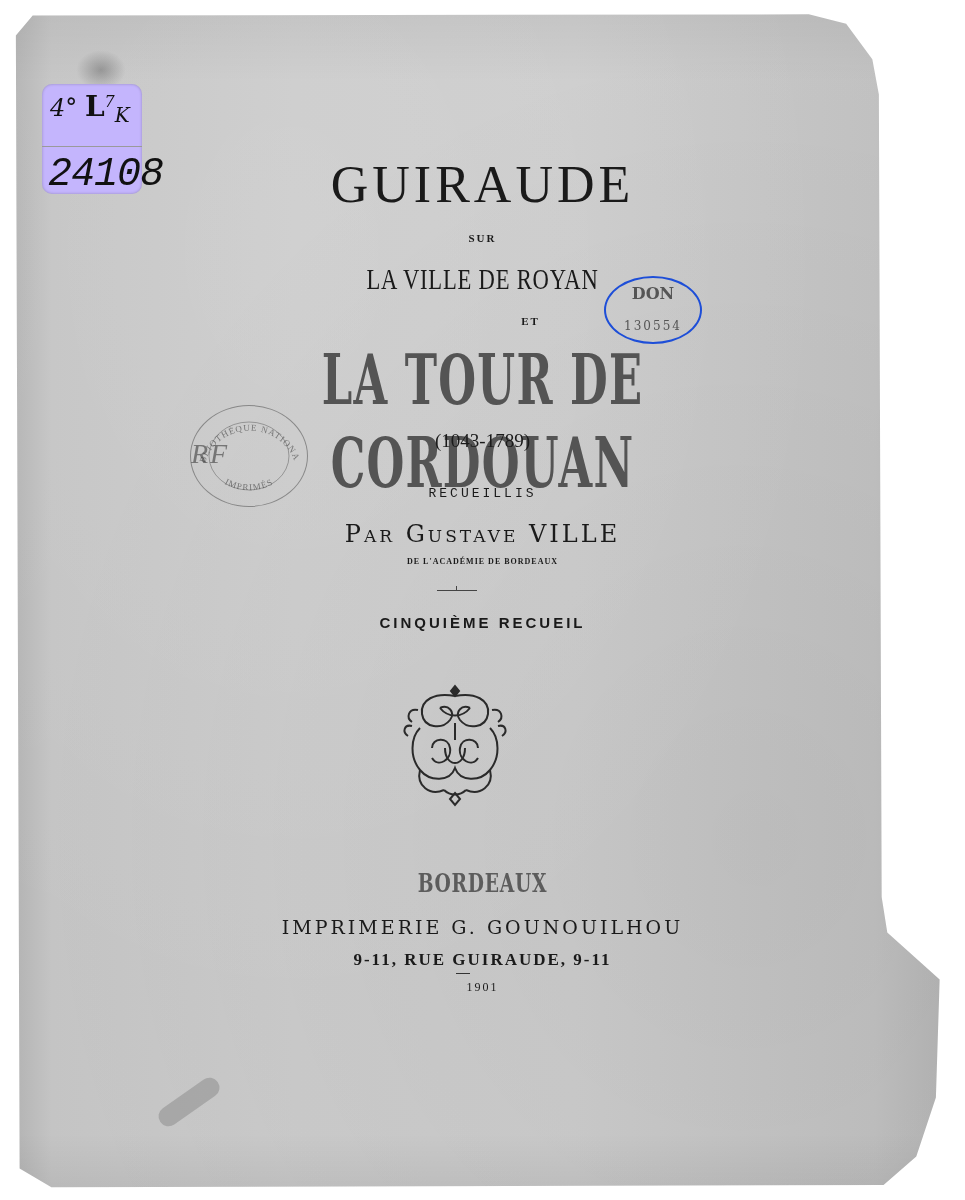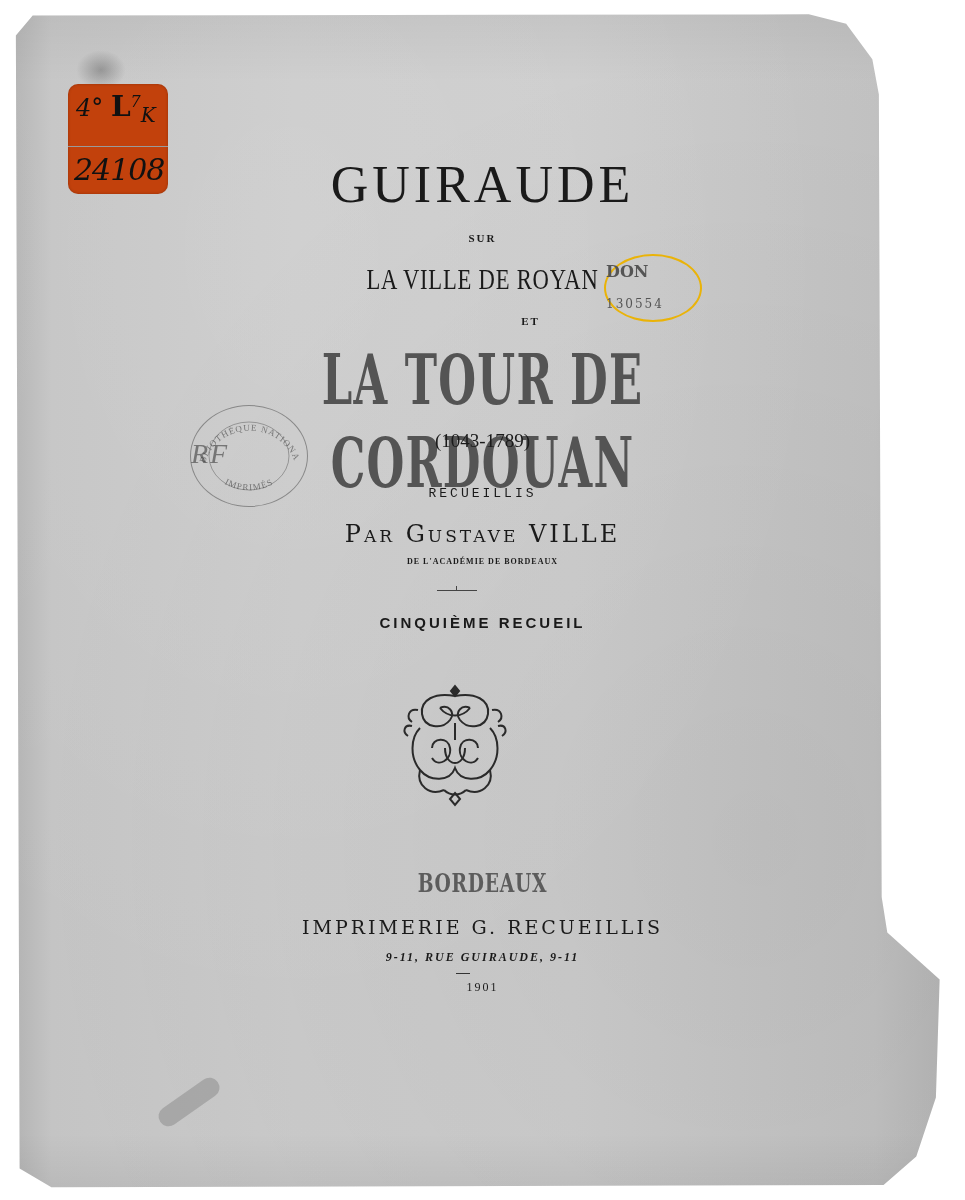--- a/index.html
+++ b/index.html
@@ -29,30 +29,30 @@
   .stain {
     position: absolute; left: 62px; top: 38px; width: 50px; height: 40px;
     background: radial-gradient(ellipse, rgba(60,60,60,0.35), rgba(0,0,0,0) 70%);
   }
   .smudge {
     position: absolute; left: 140px; top: 1080px; width: 70px; height: 20px;
     background: rgba(110,110,110,0.35); border-radius: 10px;
     transform: rotate(-35deg);
   }
   .shelf-label {
-    position: absolute; left: 68px; top: 84px; width: 100px; height: 110px;
-    background: #c2410c; border-radius: 10px;
+    position: absolute; left: 42px; top: 84px; width: 100px; height: 110px;
+    background: #c4b5fd; border-radius: 10px;
     box-shadow: inset 0 0 3px rgba(0,0,0,0.25);
     font-family: "DejaVu Serif", serif; color: #111;
   }
   .shelf-label .line1 { position: absolute; left: 8px; top: 6px; font-size: 24px; font-style: italic; }
   .shelf-label .line1 .L { font-weight: bold; font-style: normal; font-size: 28px; }
   .shelf-label .line1 sup { font-size: 16px; }
   .shelf-label .line1 sub { font-size: 20px; }
-  .shelf-label .line2 { position: absolute; left: 6px; top: 68px; font-size: 30px; font-style: italic; letter-spacing: -1px; }
+  .shelf-label .line2 { position: absolute; left: 6px; top: 68px; font-size: 40px; font-style: italic; letter-spacing: -1px; font-family: Liberation Mono, monospace; }
   .shelf-label .rule { position: absolute; left: 0; right: 0; top: 62px; border-top: 1px solid #9a9a9a; }
 
   .center { position: absolute; left: 0; width: 965px; text-align: center; color: #1a1a1a; }
 
   .t-documents { top: 155px; font-size: 52px; letter-spacing: 4px; font-family: "Liberation Serif", serif; }
   .t-sur { top: 232px; font-size: 11px; letter-spacing: 2px; font-weight: bold; }
   .t-ville { top: 263px; font-size: 29px; letter-spacing: 1px; transform: scaleX(0.78); font-family: "Liberation Serif", serif; }
   .t-et { top: 315px; font-size: 11px; letter-spacing: 2px; font-weight: bold; margin-left: 48px; }
   .t-tour { top: 338px; font-size: 70px; font-weight: bold; color: #545454; transform: scaleX(0.62); letter-spacing: 2px; font-family: "DejaVu Serif", serif; }
   .t-dates { top: 430px; font-size: 19px; font-family: "Liberation Serif", serif; }
@@ -60,28 +60,28 @@
   .t-par { top: 520px; font-size: 24px; letter-spacing: 3px; font-family: "DejaVu Serif", serif; font-variant: small-caps; }
   .t-academie { top: 557px; font-size: 8px; letter-spacing: 1px; font-weight: bold; font-variant: small-caps; }
   .rule-small { position: absolute; left: 437px; top: 590px; width: 40px; height: 0; border-top: 1px solid #444; }
   .rule-small::after { content: ""; position: absolute; left: 19px; top: -5px; width: 1px; height: 5px; background: #444; }
   .t-cinquieme { top: 614px; font-size: 15px; letter-spacing: 3px; font-weight: bold; font-family: "Liberation Sans", sans-serif; }
 
   .ornament { position: absolute; left: 400px; top: 678px; width: 110px; height: 135px; }
 
   .t-bordeaux { top: 868px; font-size: 26px; font-weight: bold; color: #5c5c5c; transform: scaleX(0.72); letter-spacing: 1px; font-family: "DejaVu Serif", serif; }
   .t-imprimerie { top: 916px; font-size: 19px; letter-spacing: 3px; font-family: "DejaVu Serif", serif; }
-  .t-address { top: 950px; font-size: 12px; letter-spacing: 2px; font-weight: bold; font-variant: small-caps; font-style: italic; }
+  .t-address { top: 950px; font-size: 17px; letter-spacing: 2px; font-weight: bold; font-variant: small-caps; }
   .rule-tiny { position: absolute; left: 456px; top: 973px; width: 14px; border-top: 1px solid #333; }
   .t-year { top: 980px; font-size: 12px; letter-spacing: 2px; font-family: "Liberation Serif", serif; }
 
   .stamp-don {
-    position: absolute; left: 604px; top: 254px; width: 94px; height: 64px;
-    border: 2px solid #eab308; border-radius: 50%;
-    color: #555;
+    position: absolute; left: 604px; top: 276px; width: 94px; height: 64px;
+    border: 2px solid #1d4ed8; border-radius: 50%;
+    text-align: center; color: #555;
     font-family: "DejaVu Serif", serif;
   }
   .stamp-don .lbl { display: block; margin-top: 6px; font-size: 16px; font-weight: bold; }
   .stamp-don .num { display: block; margin-top: 16px; font-size: 12px; letter-spacing: 2px; }
 
   .stamp-bn {
     position: absolute; left: 190px; top: 405px; width: 116px; height: 100px;
     border: 1.5px solid rgba(80,80,80,0.55); border-radius: 50%;
     color: rgba(70,70,70,0.65);
   }
@@ -135,21 +135,21 @@
   <path d="M45 70 C45 90 65 90 65 70"></path>
   <path d="M20 92 C16 108 30 118 44 112"></path>
   <path d="M90 92 C94 108 80 118 66 112"></path>
   <path d="M44 112 C50 118 60 118 66 112"></path>
   <path d="M55 115 l5 6 -5 6 -5 -6z"></path>
   <path d="M8 58 C2 54 4 46 12 48"></path>
   <path d="M102 58 C108 54 106 46 98 48"></path>
 </svg>
 
 <div class="center t-bordeaux">BORDEAUX</div>
-<div class="center t-imprimerie">IMPRIMERIE G. RECUEILLIS</div>
+<div class="center t-imprimerie">IMPRIMERIE G. GOUNOUILHOU</div>
 <div class="center t-address">9-11, RUE GUIRAUDE, 9-11</div>
 <div class="rule-tiny"></div>
 <div class="center t-year">1901</div>
 
 <div class="stamp-don">
   <span class="lbl">DON</span>
   <span class="num">130554</span>
 </div>
 
 <div class="stamp-bn">

